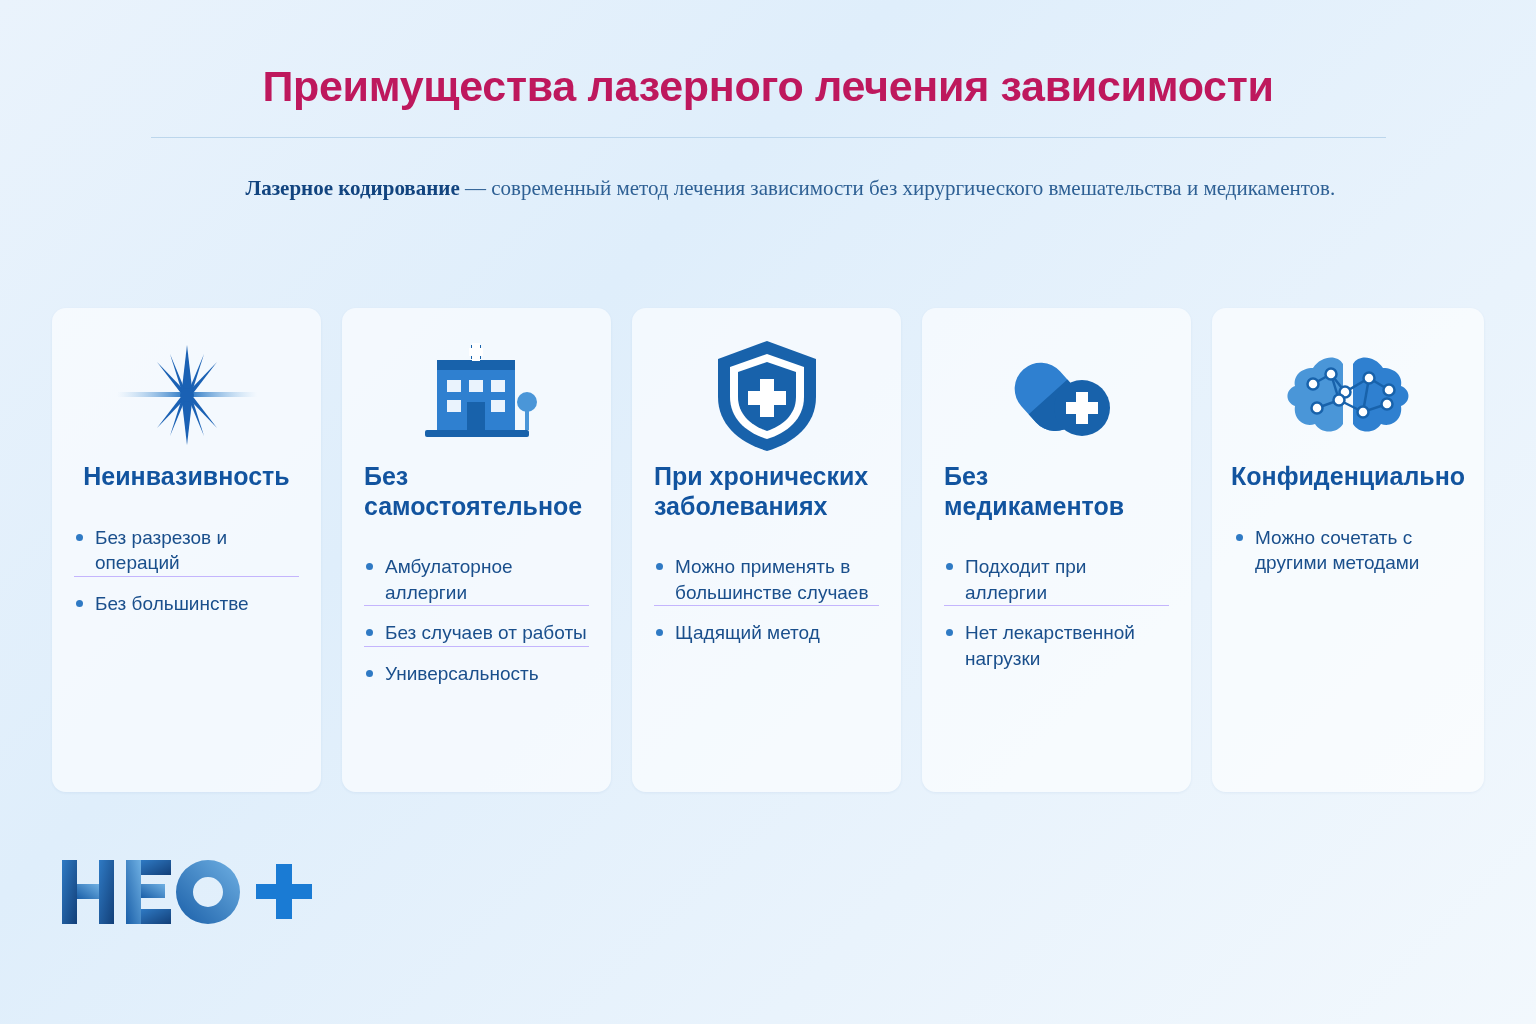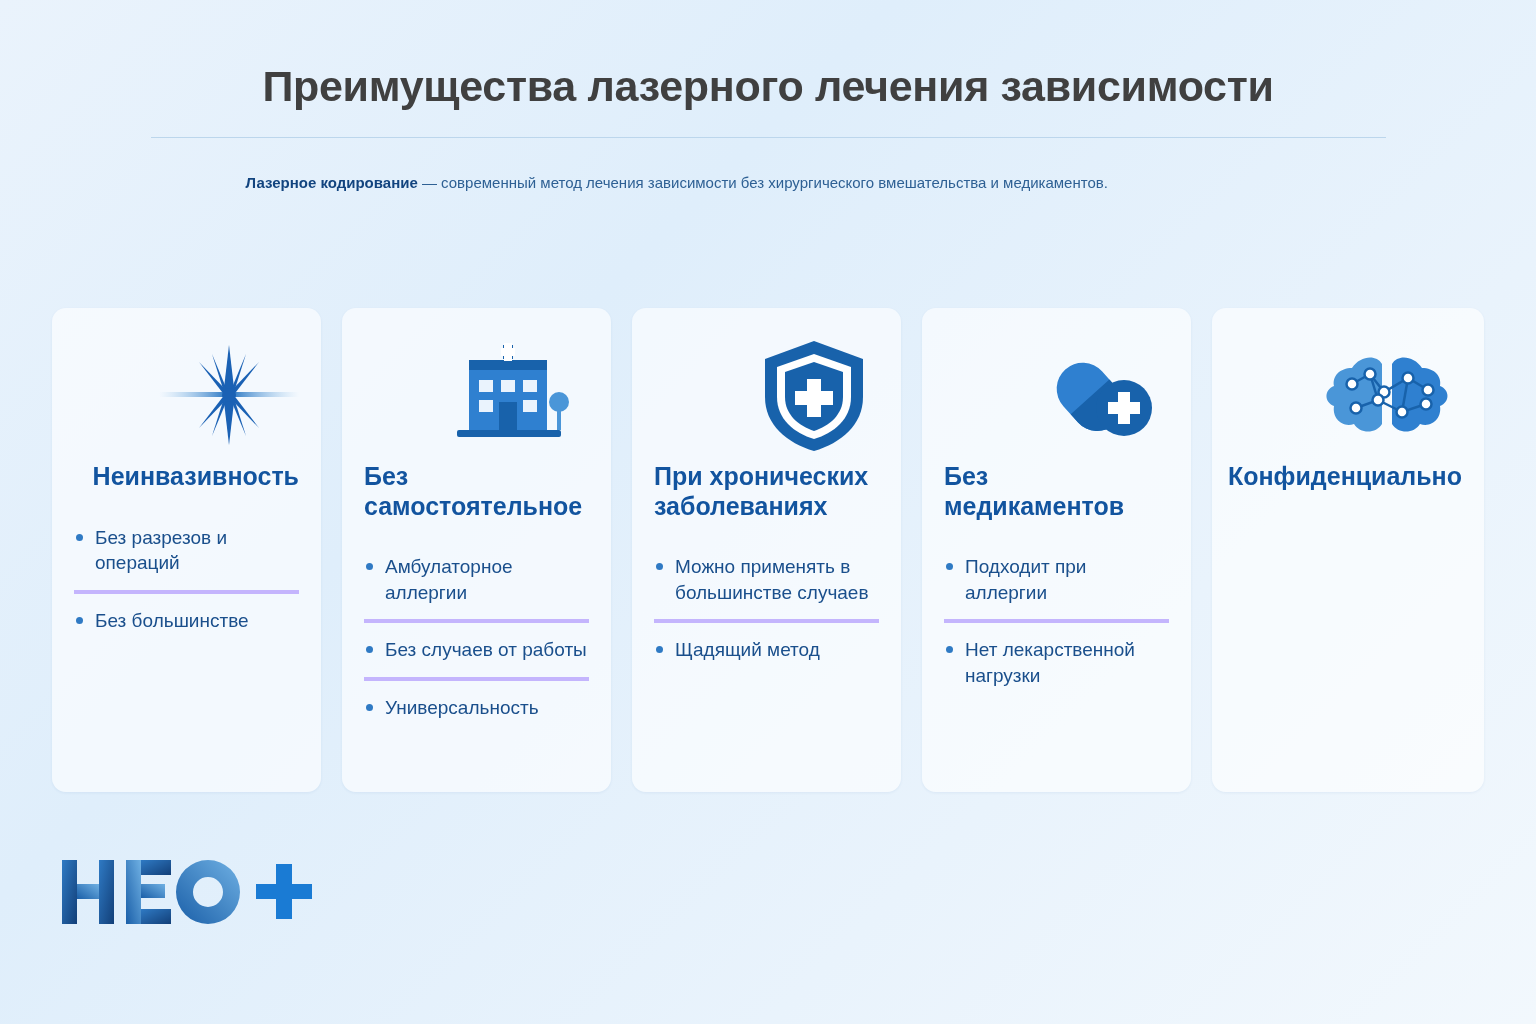--- a/index.html
+++ b/index.html
@@ -17,39 +17,40 @@
   .page {
     position: absolute;
     inset: 0;
   }
 
   
   .title {
     text-align: center;
     font-size: 43px;
     font-weight: bold;
-    color: #404040;
+    color: #be185d;
     letter-spacing: -0.3px;
     margin-top: 62px;
     white-space: nowrap;
   }
   .title-rule {
     width: 1235px;
     height: 1px;
     background: #bcd6ec;
     margin: 26px auto 0 auto;
   }
   .subtitle {
     width: 1235px;
     margin: 32px auto 8px auto;
     padding-left: 95px;
     box-sizing: border-box;
-    font-size: 15px;
+    font-size: 21px;
     line-height: 1.75;
     color: #2e6094;
+    font-family: Liberation Serif, serif;
   }
   .subtitle b {
     color: #12447f;
     font-weight: bold;
   }
 
   
   .cards {
     position: absolute;
     top: 308px;
@@ -61,21 +62,21 @@
   .card {
     width: 272px;
     min-height: 484px;
     background: rgba(255,255,255,0.62);
     border-radius: 14px;
     box-shadow: 0 1px 3px rgba(30,80,150,0.07);
     padding: 24px 22px 26px 22px;
     box-sizing: border-box;
     display: flex;
     flex-direction: column;
-    align-items: flex-end;
+    align-items: center;
   }
   .icon-wrap {
     height: 126px;
     display: flex;
     align-items: center;
     justify-content: center;
   }
   .card-title {
     font-size: 25px;
     font-weight: bold;
@@ -93,23 +94,22 @@
     list-style: none;
     margin: 0;
     padding: 0;
   }
   .bullets li {
     position: relative;
     padding-left: 21px;
     font-size: 19px;
     line-height: 1.35;
     color: #1a4f8c;
-    padding-bottom: 14px;
     margin-bottom: 14px;
-    border-bottom: 4px solid #c4b5fd;
+    border-bottom: 1px solid #c4b5fd;
   }
   .bullets li:last-child {
     border-bottom: none;
     margin-bottom: 0;
     padding-bottom: 0;
   }
   .bullets li::before {
     content: "";
     position: absolute;
     left: 2px;
@@ -270,20 +270,21 @@
             <circle cx="44" cy="68" r="5.5"></circle>
             <circle cx="66" cy="60" r="5.5"></circle>
             <circle cx="90" cy="72" r="5.5"></circle>
             <circle cx="114" cy="64" r="5.5"></circle>
           </g>
         </svg>
       </div>
       <div class="card-title">Конфиденциально</div>
       <div class="card-title-rule"></div>
       <ul class="bullets">
+        <li>Можно сочетать с другими методами</li>
       </ul>
     </div>
 
   </div>
 
   <div class="logo">
     <svg width="270" height="80" viewBox="0 0 270 80" aria-hidden="true">
       <defs>
         <linearGradient id="lgA" x1="0" y1="0" x2="1" y2="1">
           <stop offset="0%" stop-color="#2f7ac4"></stop>

